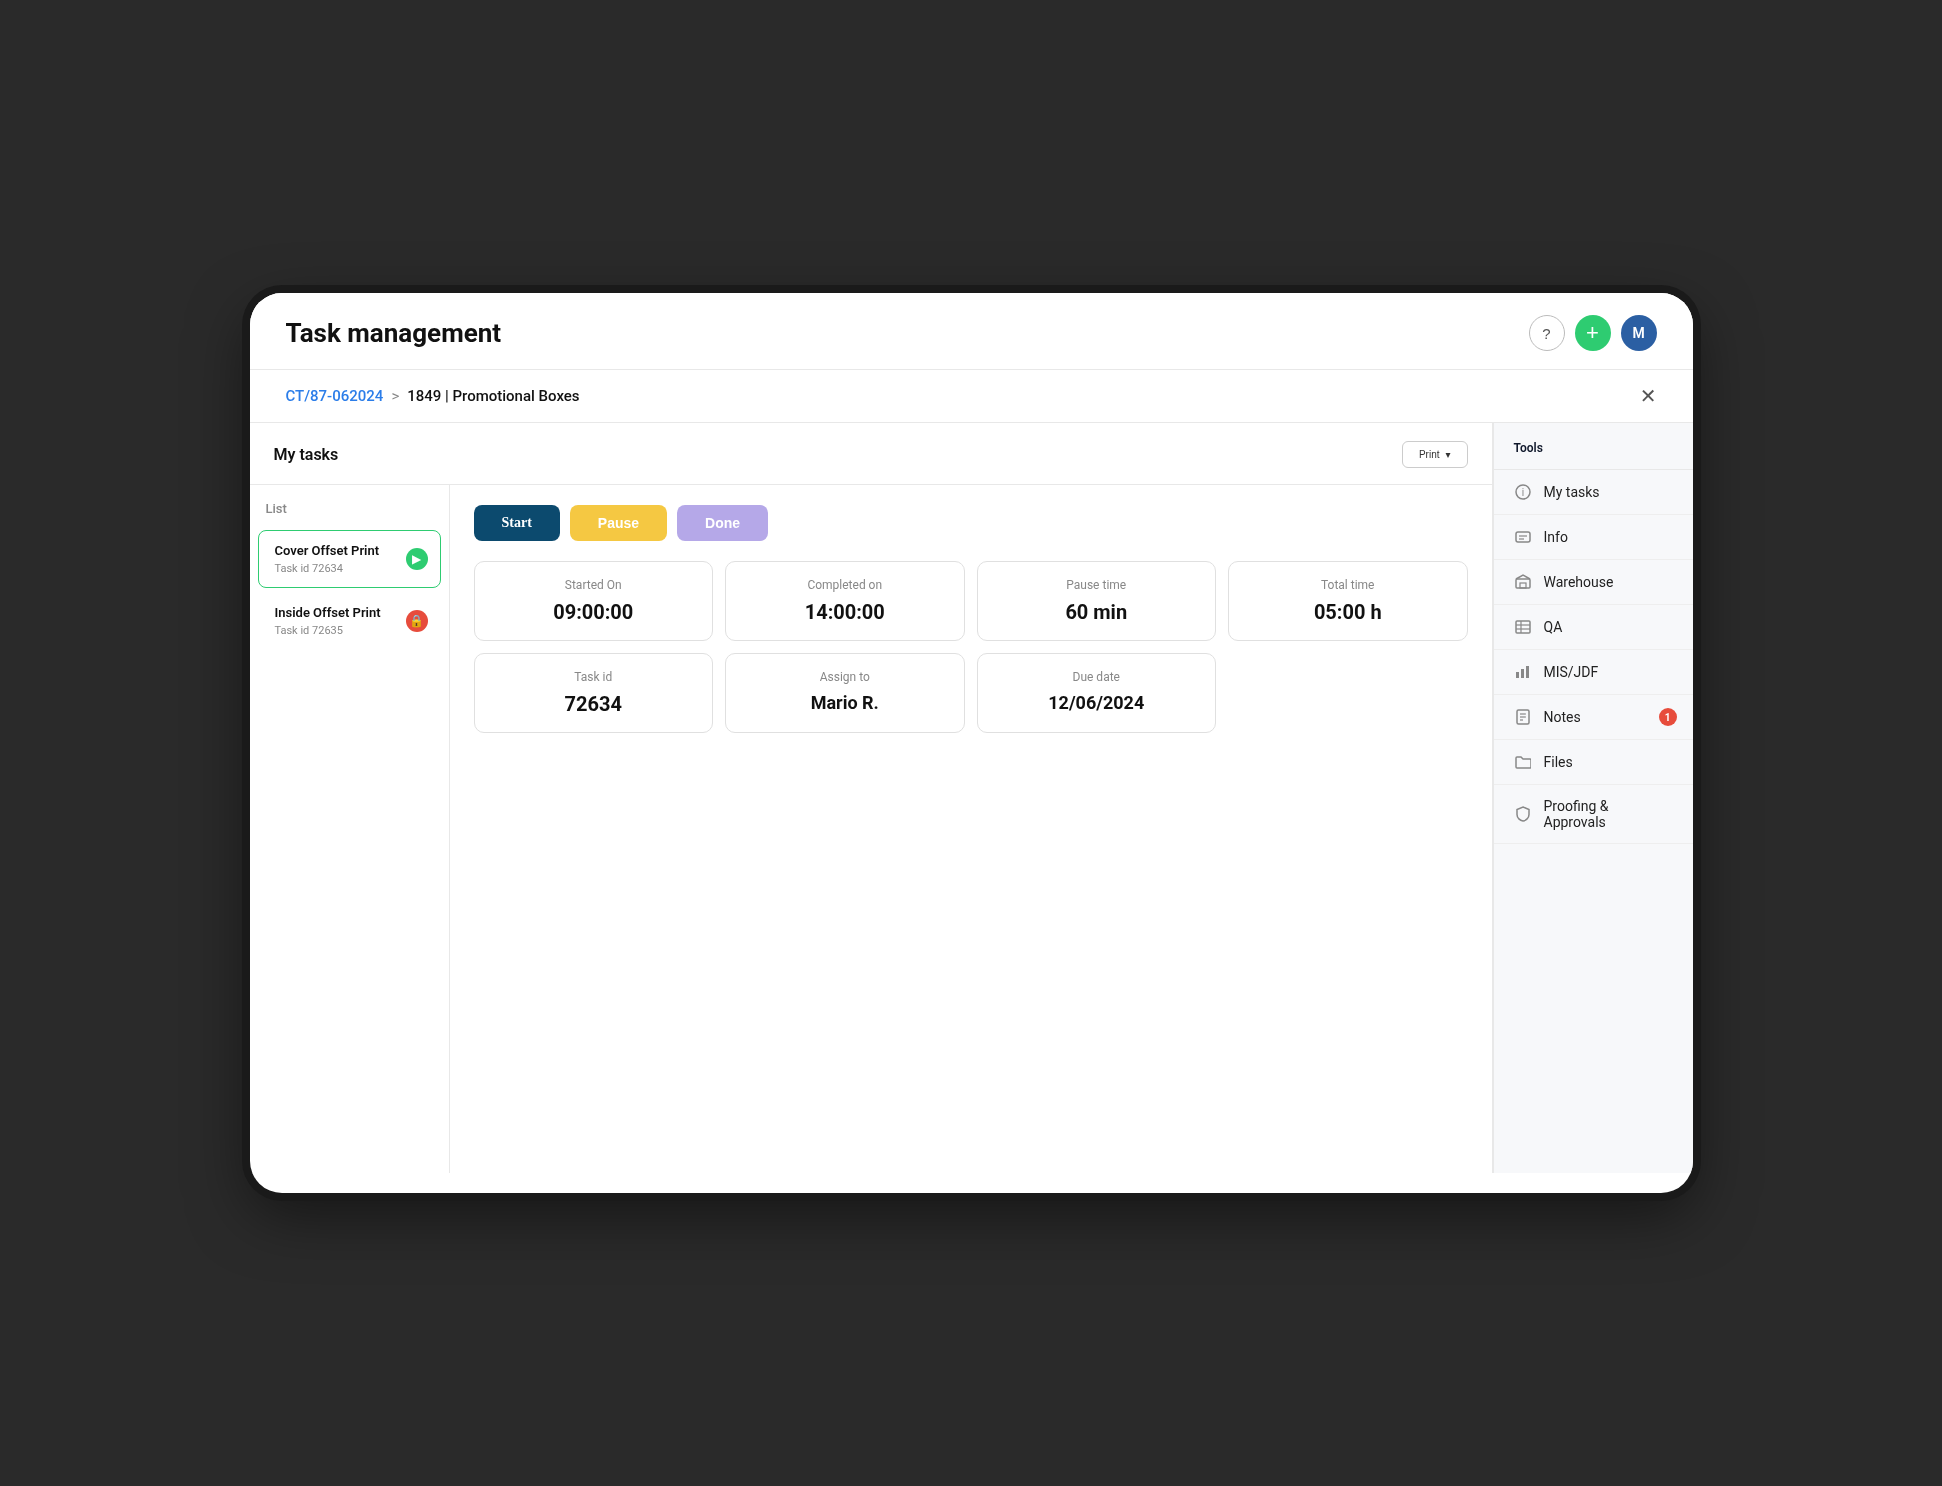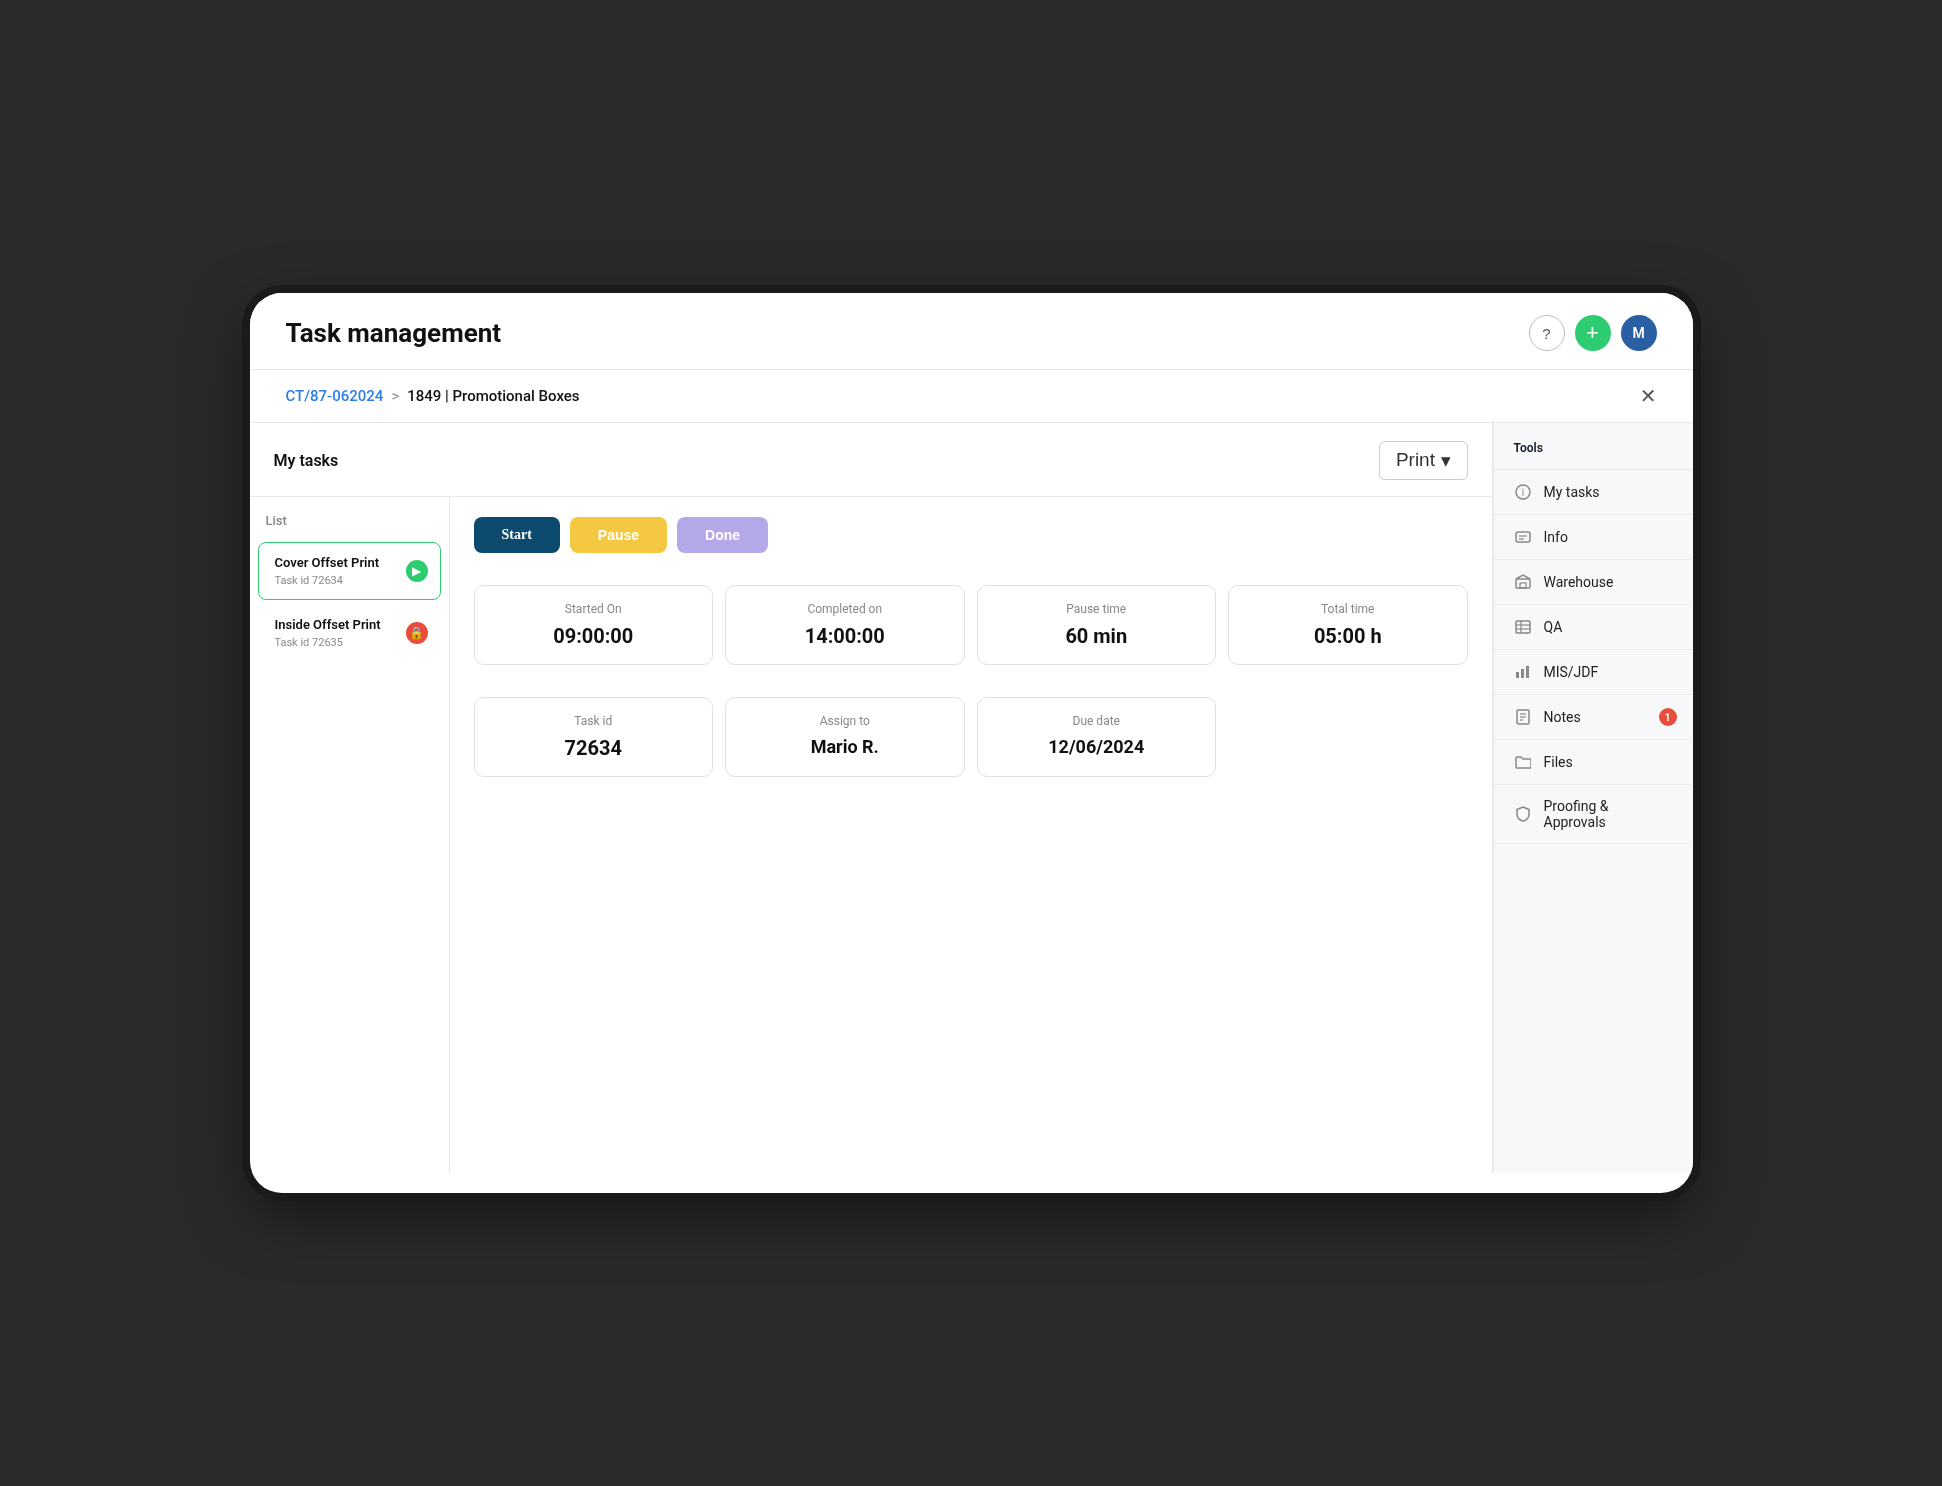--- a/index.html
+++ b/index.html
@@ -119,28 +119,28 @@
       padding: 18px 24px 16px 24px;
       border-bottom: 1px solid #e8e8e8;
     }
     .tasks-title {
       font-size: 16px;
       font-weight: 600;
       color: #111;
     }
     .print-btn {
       display: flex;
-      align-items: flex-start;
+      align-items: flex-end;
       gap: 6px;
       padding: 7px 16px;
       border: 1.5px solid #ccc;
       border-radius: 6px;
       background: #fff;
       cursor: pointer;
-      font-size: 19px;
+      font-size: 10px;
       color: #333;
       font-weight: 500;
     }
     .tasks-body {
       display: flex;
       flex: 1;
     }
     .task-list-col {
       width: 200px;
       border-right: 1px solid #e8e8e8;
@@ -210,21 +210,20 @@
       cursor: pointer;
     }
     .btn-start { background: #0c4a6e; color: #fff; font-family: Liberation Serif, serif; }
     .btn-pause { background: #f5c842; color: #fff; }
     .btn-done  { background: #b5a8e8; color: #fff; }
     .stats-grid {
       display: grid;
       grid-template-columns: repeat(4, 1fr);
       gap: 12px;
       margin-bottom: 12px;
-      margin-top: 32px;
     }
     .stat-card {
       border: 1.5px solid #e0e0e0;
       border-radius: 10px;
       padding: 16px;
       text-align: center;
     }
     .stat-label {
       font-size: 12px;
       color: #888;

